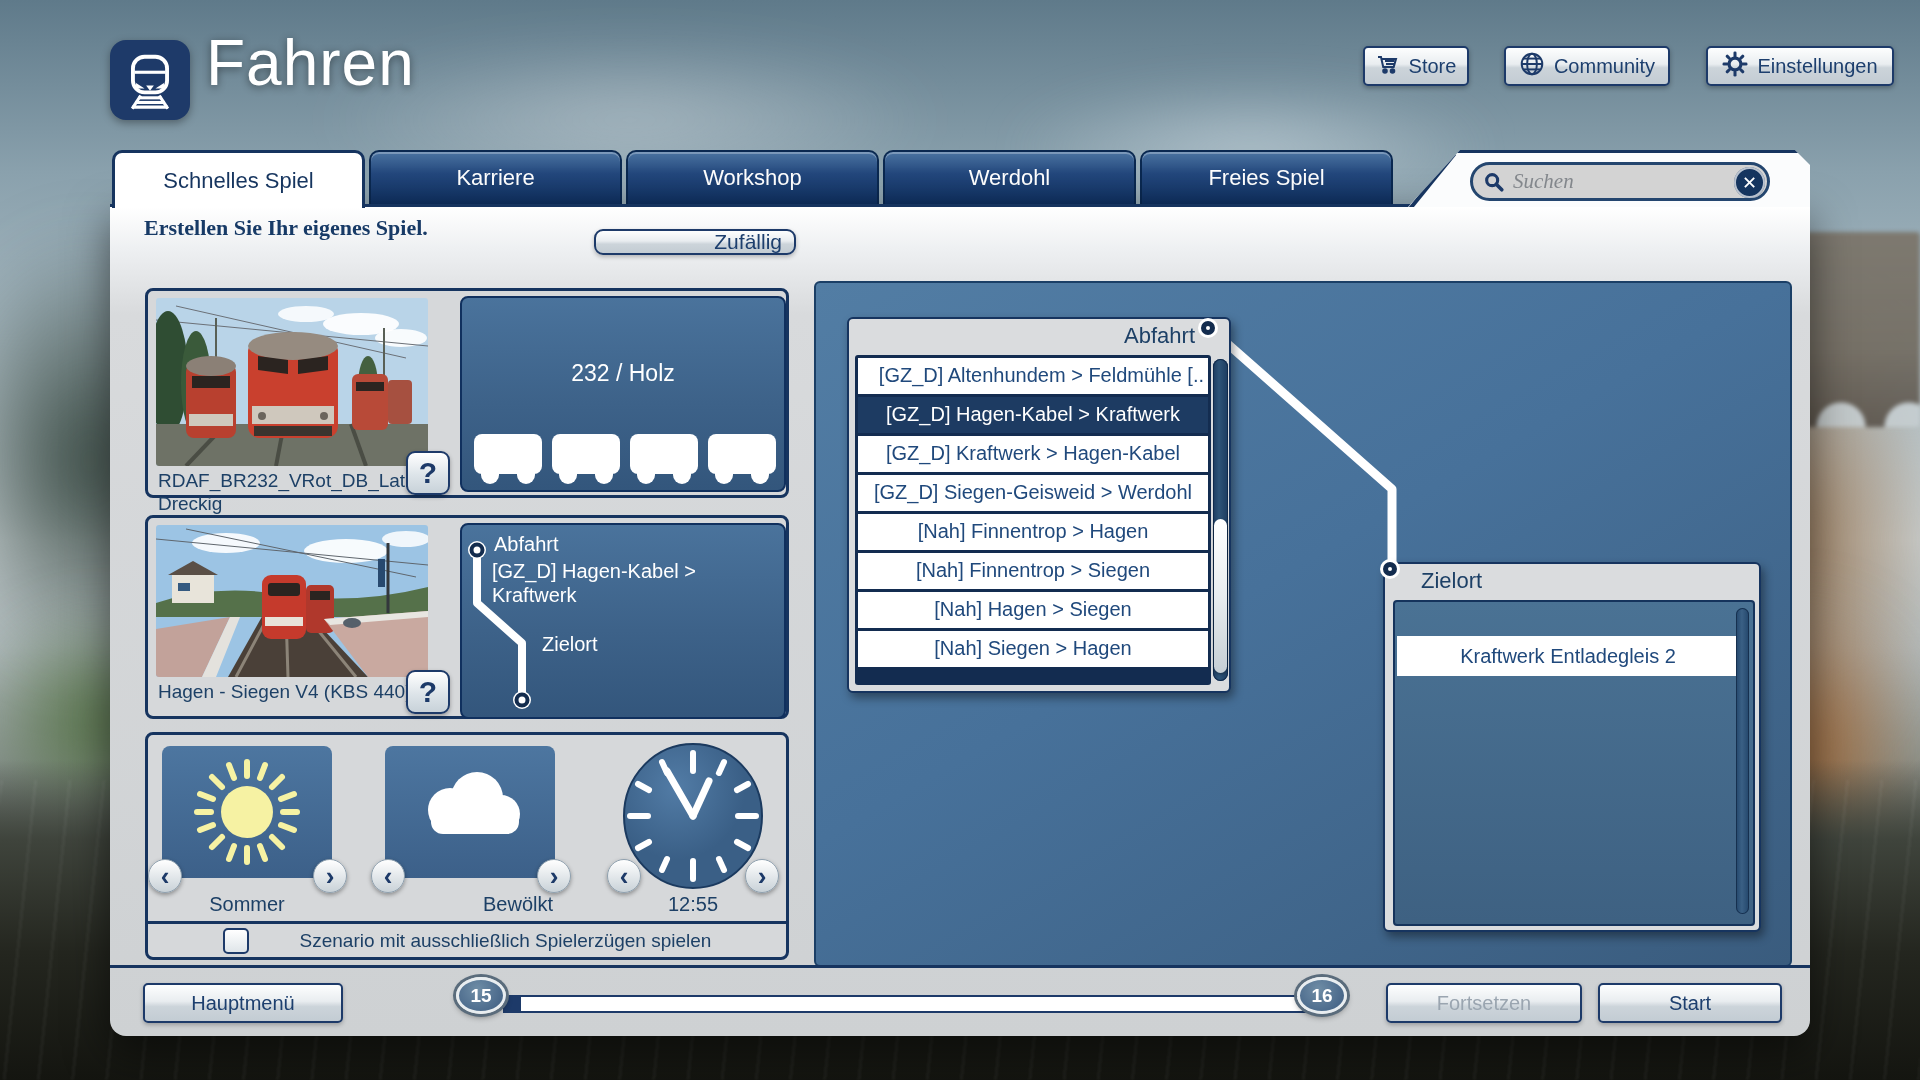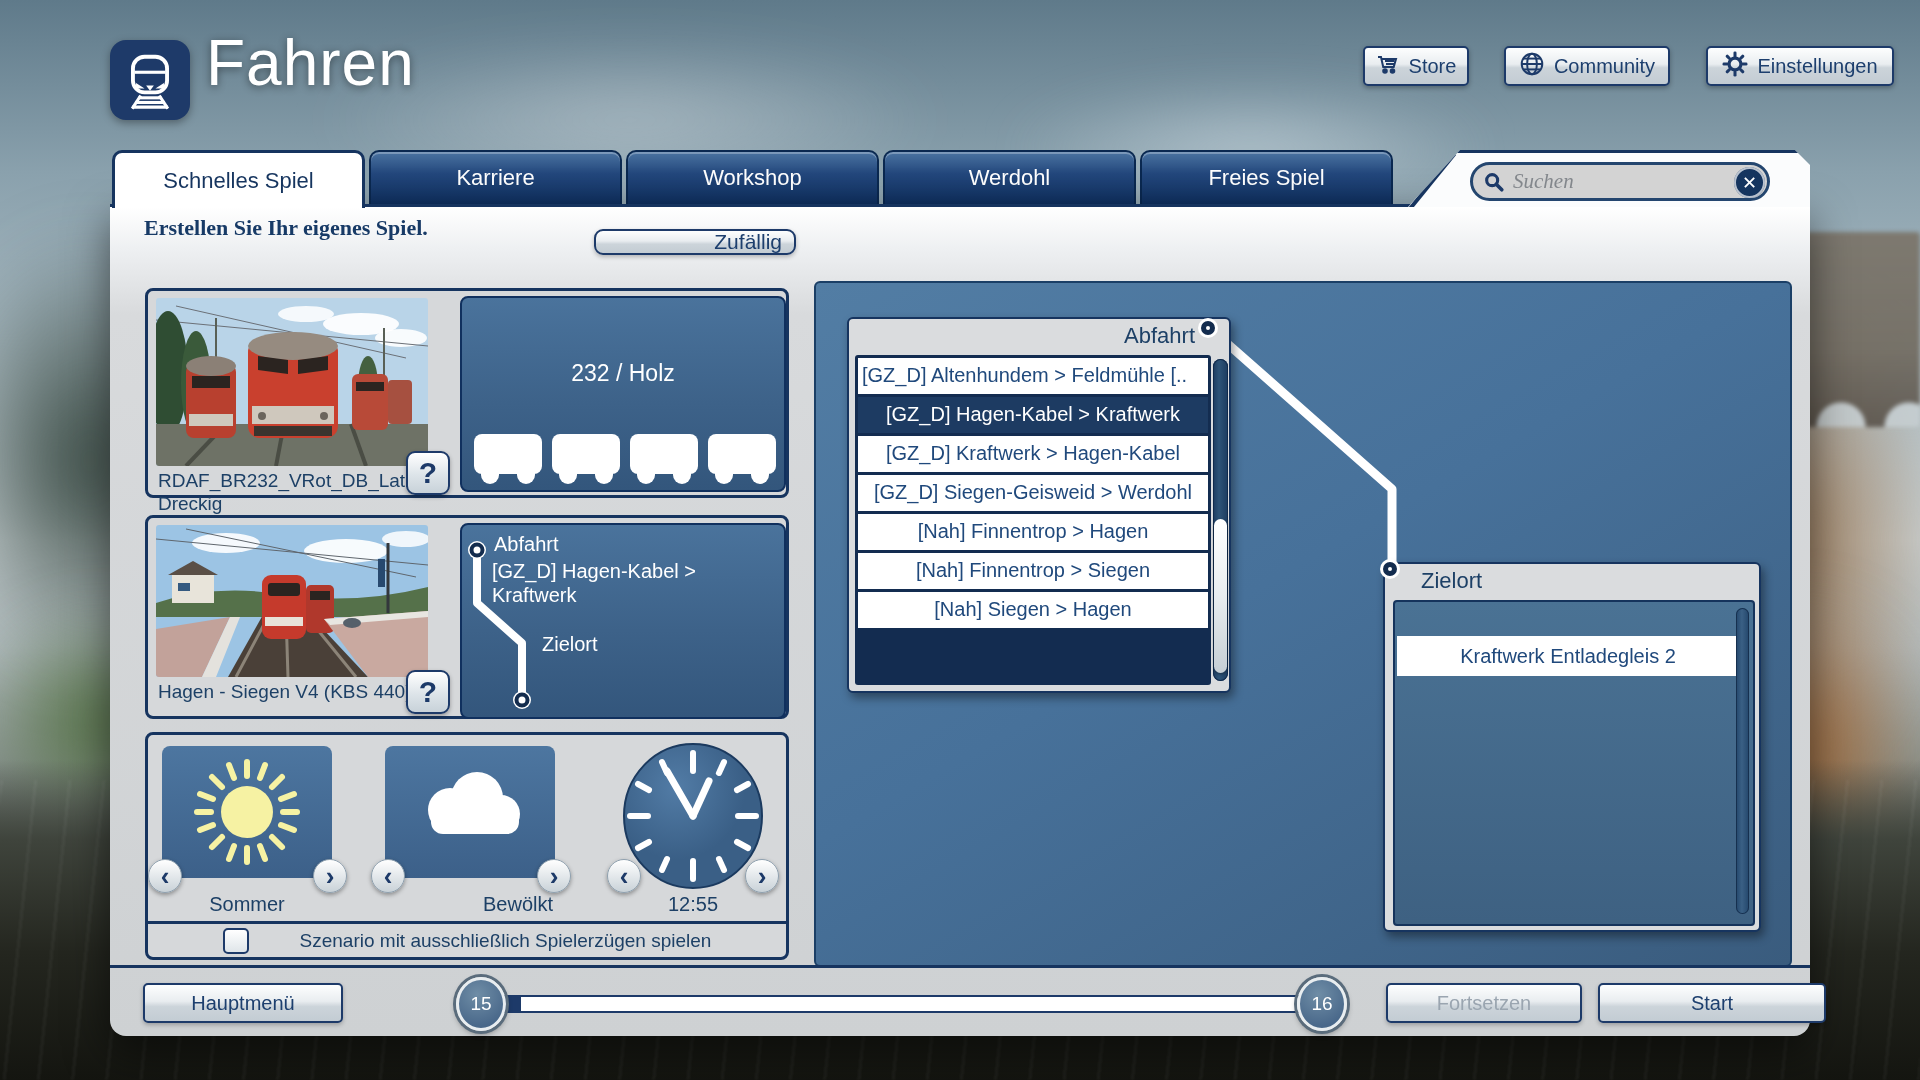--- a/index.html
+++ b/index.html
@@ -103,45 +103,45 @@
   .right-panel{position:absolute;left:704px;top:74px;width:978px;height:686px;border:2px solid #1b3f66;border-radius:6px;
     background:linear-gradient(150deg,#527da4 0%,#47719a 45%,#3a5c7e 100%);}
   .float-box{position:absolute;background:#dadcde;border:2px solid #16345f;border-radius:6px;box-shadow:3px 5px 10px rgba(0,0,0,.4);}
   .dep-box{left:31px;top:34px;width:384px;height:376px;}
   .dest-box{left:567px;top:279px;width:378px;height:370px;}
   .fb-header{position:absolute;left:0;right:0;top:0;height:36px;color:#1d4066;font-size:22px;line-height:34px;}
   .node{position:absolute;width:14px;height:14px;border-radius:50%;background:#fff;border:5px solid #132c4e;box-shadow:0 0 0 3px #fff;z-index:4;}
   .dep-list{position:absolute;left:6px;top:36px;width:356px;height:330px;background:#132c50;padding:3px 3px 14px 3px;border-radius:3px;}
   .row{height:36px;margin-bottom:3px;background:#fff;color:#20497c;font-size:20px;line-height:35px;text-align:center;
     overflow:hidden;white-space:nowrap;}
-  .row.trunc{text-align:left;padding:0 4px;}
+  .row.trunc{text-align:right;padding:0 4px;}
   .row.selected{background:#1d3b62;color:#fff;}
   .v-scroll{position:absolute;border-radius:8px;}
   .dep-scroll{left:364px;top:40px;width:15px;height:322px;background:linear-gradient(90deg,#1d3c60,#2e5478 40%,#1d3c60);
     box-shadow:inset 0 0 0 1px #102a4c;}
   .dep-thumb{position:absolute;left:1px;top:160px;width:13px;height:154px;border-radius:7px;
     background:linear-gradient(180deg,#ffffff,#e7ecef 50%,#c6ced4);box-shadow:0 1px 3px rgba(0,0,0,.4);}
   .dest-list{position:absolute;left:8px;top:36px;width:362px;height:326px;border:2px solid #15335c;border-radius:4px;
     background:linear-gradient(180deg,#4a7294,#3e6182);}
   .dest-item{position:absolute;left:2px;top:34px;width:342px;height:40px;background:#fff;color:#20497c;
     font-size:20px;line-height:40px;text-align:center;}
   .dest-scroll{position:absolute;right:4px;top:6px;width:13px;height:306px;border-radius:7px;
     background:linear-gradient(90deg,#23466b,#3a6085 45%,#23466b);box-shadow:inset 0 0 0 1px #16304f;}
 
   
   .bottom-bar{position:absolute;left:0;right:0;top:758px;bottom:0;border-top:3px solid #16345f;}
   .btn-footer{position:absolute;top:15px;height:40px;border:2px solid #1d3a69;border-radius:5px;font-size:20px;
     background:linear-gradient(180deg,#fdfefe,#e9edf0 45%,#ccd4da 60%,#c3ccd3);color:#1d3f6e;
     display:flex;align-items:center;justify-content:center;box-shadow:0 2px 4px rgba(0,0,0,.25);}
   .btn-mainmenu{left:33px;width:200px;}
   .btn-continue{left:1276px;width:196px;color:#9aa5b0;}
-  .btn-start{left:1488px;width:228px;}
+  .btn-start{left:1488px;width:184px;}
   .slider-track{position:absolute;left:393px;top:27px;width:816px;height:18px;background:#fff;border:2px solid #1d3a69;}
   .slider-track::before{content:"";position:absolute;left:0;top:0;bottom:0;width:16px;background:#1d3a69;}
-  .handle{position:absolute;top:9px;width:50px;height:54px;border-radius:50%;color:#fff;font-weight:normal;font-size:19px;
+  .handle{position:absolute;top:9px;width:50px;height:37px;border-radius:50%;color:#fff;font-weight:bold;font-size:19px;
     background:radial-gradient(circle at 42% 30%,#6f8da6,#49688a 75%);border:3px solid #e8edf0;
     box-shadow:0 0 0 3px #5a6c7c,0 3px 6px rgba(0,0,0,.45);display:flex;align-items:center;justify-content:center;z-index:3;}
   .handle-15{left:346px;} .handle-16{left:1187px;}
 </style>
 </head>
 <body>
 
 <div class="stage">
 
   <div class="bg-layer bg-cloud1"></div>
@@ -443,20 +443,21 @@
         <div class="float-box dep-box">
           <div class="fb-header" style="text-align:right;padding-right:34px;">Abfahrt</div>
           <div class="node" style="left:352px;top:2px;"></div>
           <div class="dep-list">
             <div class="row trunc">[GZ_D] Altenhundem &gt;  Feldmühle [..</div>
             <div class="row selected">[GZ_D] Hagen-Kabel &gt; Kraftwerk</div>
             <div class="row">[GZ_D] Kraftwerk &gt; Hagen-Kabel</div>
             <div class="row">[GZ_D] Siegen-Geisweid &gt;  Werdohl</div>
             <div class="row">[Nah] Finnentrop &gt; Hagen</div>
             <div class="row">[Nah] Finnentrop &gt; Siegen</div>
+            <div class="row">[Nah] Hagen &gt; Siegen</div>
             <div class="row">[Nah] Siegen &gt; Hagen</div>
           </div>
           <div class="v-scroll dep-scroll">
             <div class="dep-thumb"></div>
           </div>
         </div>
 
         <div class="float-box dest-box">
           <div class="node" style="left:-2px;top:-2px;"></div>
           <div class="fb-header" style="padding-left:36px;">Zielort</div>

